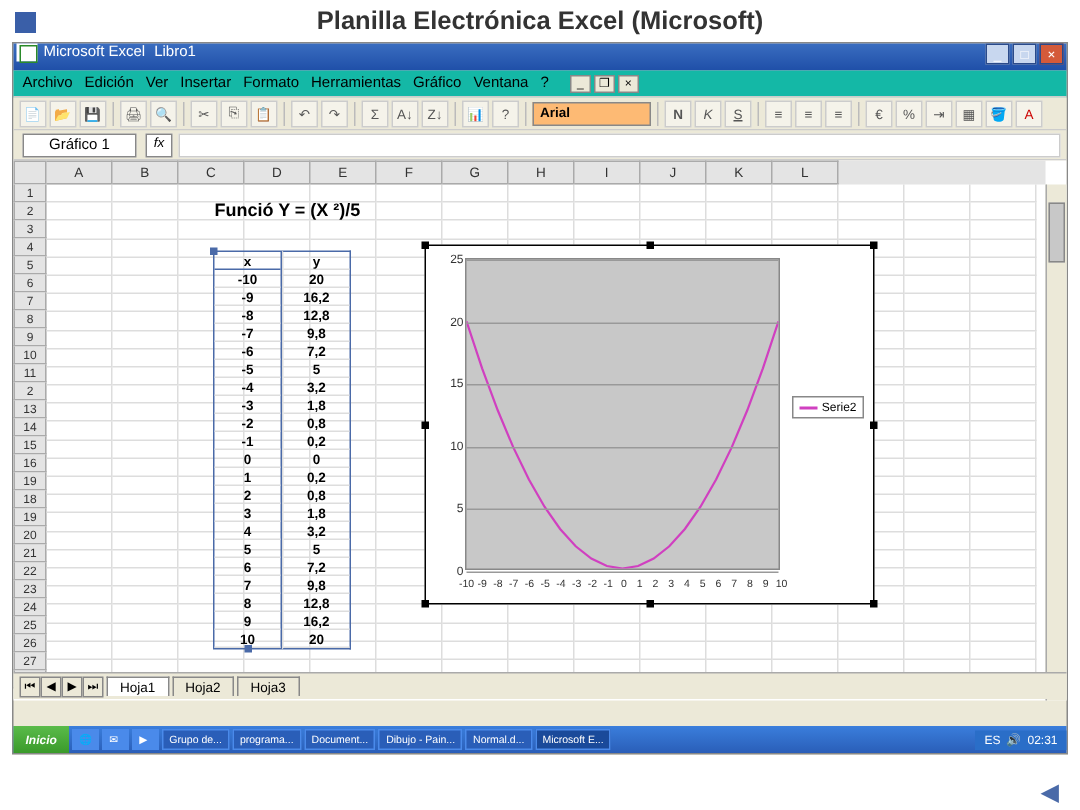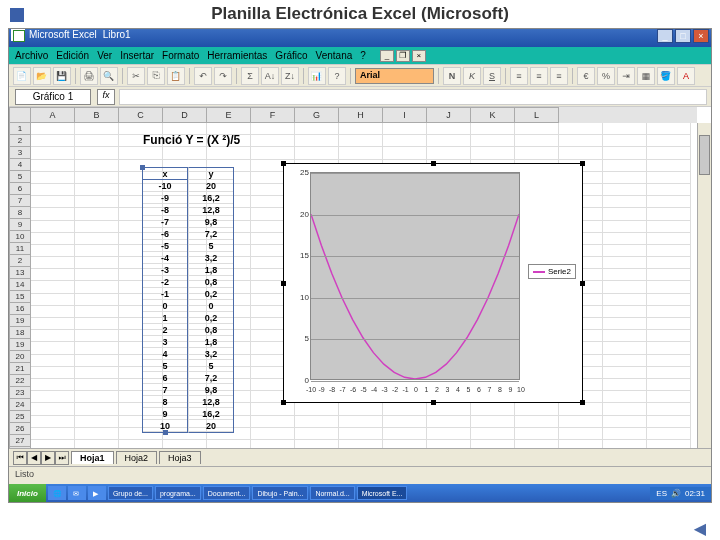--- a/index.html
+++ b/index.html
@@ -44,21 +44,21 @@
   .plotarea { position: absolute; left: 26px; top: 8px; width: 210px; height: 208px; background: #c8c8c8; border: 1px solid #888; }
   .gridline { position: absolute; left: 0; right: 0; height: 1px; background: #999; }
   .yaxis-label { position: absolute; left: -18px; width: 16px; text-align: right; font-size: 8px; color: #333; }
   .xaxis-label { position: absolute; bottom: -14px; font-size: 7px; color: #333; transform: translateX(-50%); }
   .legend { position: absolute; right: 6px; top: 100px; border: 1px solid #888; background: #fff; padding: 2px 4px; font-size: 8px; display: flex; align-items: center; gap: 3px; text-align: right; }
   .legend .swatch { width: 12px; height: 2px; background: #d040c0; }
   .curve { position: absolute; width: 100%; height: 100%; }
   .sheet-tabs { position: absolute; bottom: 36px; left: 0; right: 0; height: 18px; background: #ece9d8; display: flex; align-items: center; padding: 0 4px; font-size: 9px; border-top: 1px solid #aaa; }
   .tabbtn { width: 14px; height: 14px; border: 1px solid #888; background: #ece9d8; text-align: center; line-height: 12px; font-size: 8px; }
   .stab { padding: 1px 8px; border: 1px solid #888; border-bottom: none; background: #ece9d8; margin-left: 2px; font-size: 9px; }
-  .stab.active { background: #fff; font-weight: bold; }
+  .stab.active { background: #fff; font-weight: normal; }
   .statusbar { position: absolute; bottom: 18px; left: 0; right: 0; height: 18px; background: #ece9d8; border-top: 1px solid #aaa; padding: 2px 6px; font-size: 9px; color: #444; }
   .taskbar { position: absolute; bottom: 0; left: 0; right: 0; height: 18px; background: linear-gradient(#3a7edc,#2a5eb8); display: flex; align-items: center; font-size: 8px; color: #fff; }
   .startbtn { background: linear-gradient(#5abb4a,#3a9a2a); padding: 2px 8px; height: 100%; display: flex; align-items: center; font-weight: bold; font-style: italic; }
   .taskitem { background: #2a5eb8; border: 1px solid #4a8aea; margin-left: 2px; padding: 1px 4px; font-size: 7px; max-width: 64px; overflow: hidden; white-space: nowrap; height: 14px; line-height: 12px; }
   .taskitem.active { background: #1a4a9a; }
   .tray { margin-left: auto; background: #2a6ec8; padding: 2px 6px; display: flex; gap: 4px; align-items: flex-start; }
   .vscroll { position: absolute; right: 0; top: 16px; bottom: 0; width: 14px; background: #ece9d8; border-left: 1px solid #aaa; }
   .vscroll .thumb { position: absolute; top: 12px; left: 1px; right: 1px; height: 40px; background: #c8c8c8; border: 1px solid #888; }
   .nav-back { position: absolute; right: 14px; bottom: 2px; color: #4a6aa8; font-size: 16px; }
 </style>
@@ -795,23 +795,20 @@
   <div class="sheet-tabs">
     <div class="tabbtn">⏮</div>
     <div class="tabbtn">◀</div>
     <div class="tabbtn">▶</div>
     <div class="tabbtn">⏭</div>
     <div class="stab active">Hoja1</div>
     <div class="stab">Hoja2</div>
     <div class="stab">Hoja3</div>
   </div>
 
-  <div class="statusbar">
-    <span>Listo</span>
-  </div>
 
   <div class="taskbar">
     <div class="startbtn">Inicio</div>
     <div class="taskitem" style="background:#4a8aea;width:18px">🌐</div>
     <div class="taskitem" style="background:#4a8aea;width:18px">✉</div>
     <div class="taskitem" style="background:#4a8aea;width:18px">▶</div>
     <div class="taskitem">Grupo de...</div>
     <div class="taskitem">programa...</div>
     <div class="taskitem">Document...</div>
     <div class="taskitem">Dibujo - Pain...</div>

